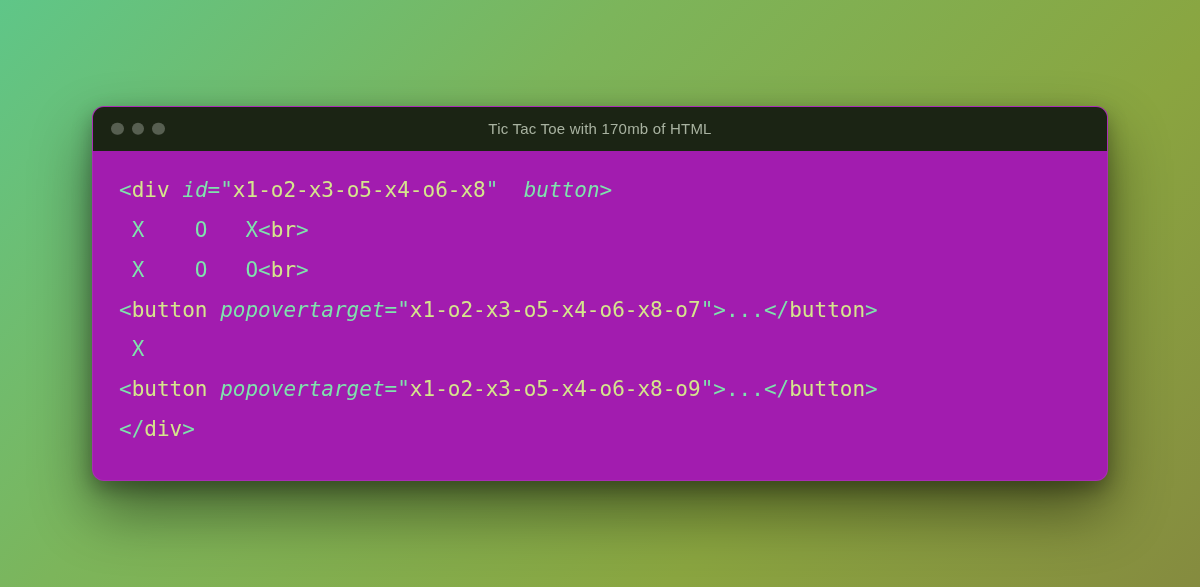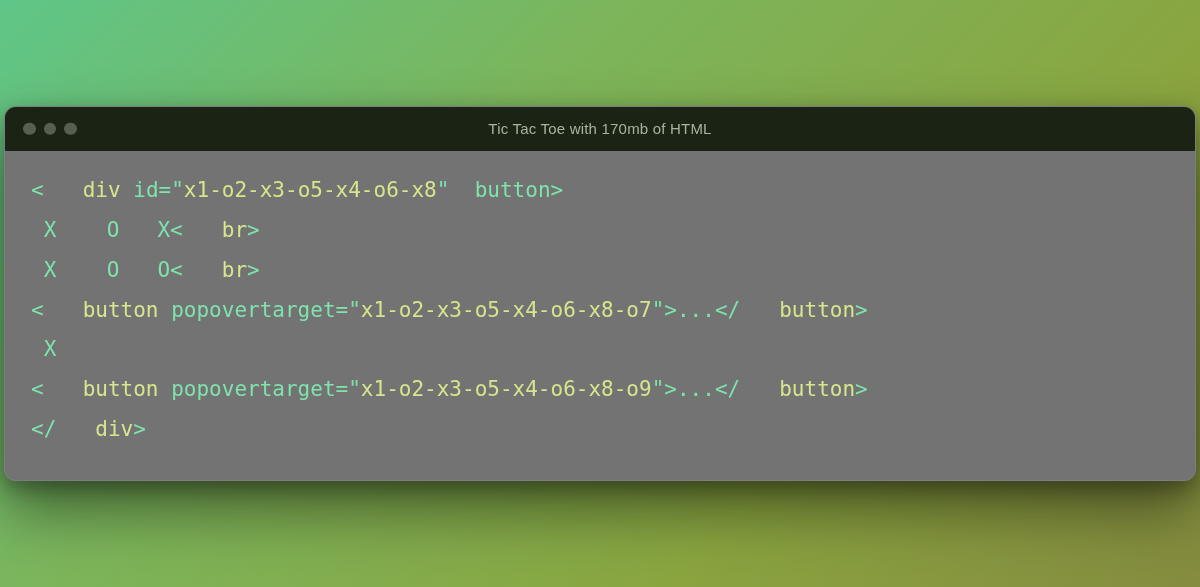--- a/index.html
+++ b/index.html
@@ -9,22 +9,22 @@
     overflow: hidden;
   }
   body {
     background: linear-gradient(135deg, #5fc688 0%, #7cb55b 35%, #8aa540 70%, #858b3f 100%);
     display: flex;
     align-items: center;
     justify-content: center;
     font-family: ui-monospace, "SF Mono", Menlo, Consolas, monospace;
   }
   .window {
-    width: 1192px;
-    background: #737373;
+    width: 1016px;
+    background: #a21caf;
     border-radius: 12px;
     border: 1px solid rgba(255,255,255,0.08);
     box-shadow: 0 30px 60px rgba(0,0,0,0.45), 0 8px 20px rgba(0,0,0,0.3);
     overflow: hidden;
   }
   .titlebar {
     position: relative;
     height: 44px;
     display: flex;
     align-items: center;
@@ -53,22 +53,22 @@
   }
   .code {
     padding: 20px 26px 30px 26px;
     font-size: 21px;
     line-height: 1.9;
     white-space: pre;
     color: #7fe3ad;
   }
   
   .t-punc   { color: #7fe3ad; }  
-  .t-tag    { color: #d5e68c; margin-left: 39px; }  
-  .t-attr   { color: #7fe3ad; }  
+  .t-tag    { color: #d5e68c; }  
+  .t-attr   { color: #7fe3ad; font-style: italic; }  
   .t-str    { color: #d5e68c; }  
   .t-text   { color: #7fe3ad; text-align: center; }  
 </style>
 </head>
 <body>
 
 <div class="window">
   <div class="titlebar">
     <div class="traffic">
       <div class="dot"></div>

